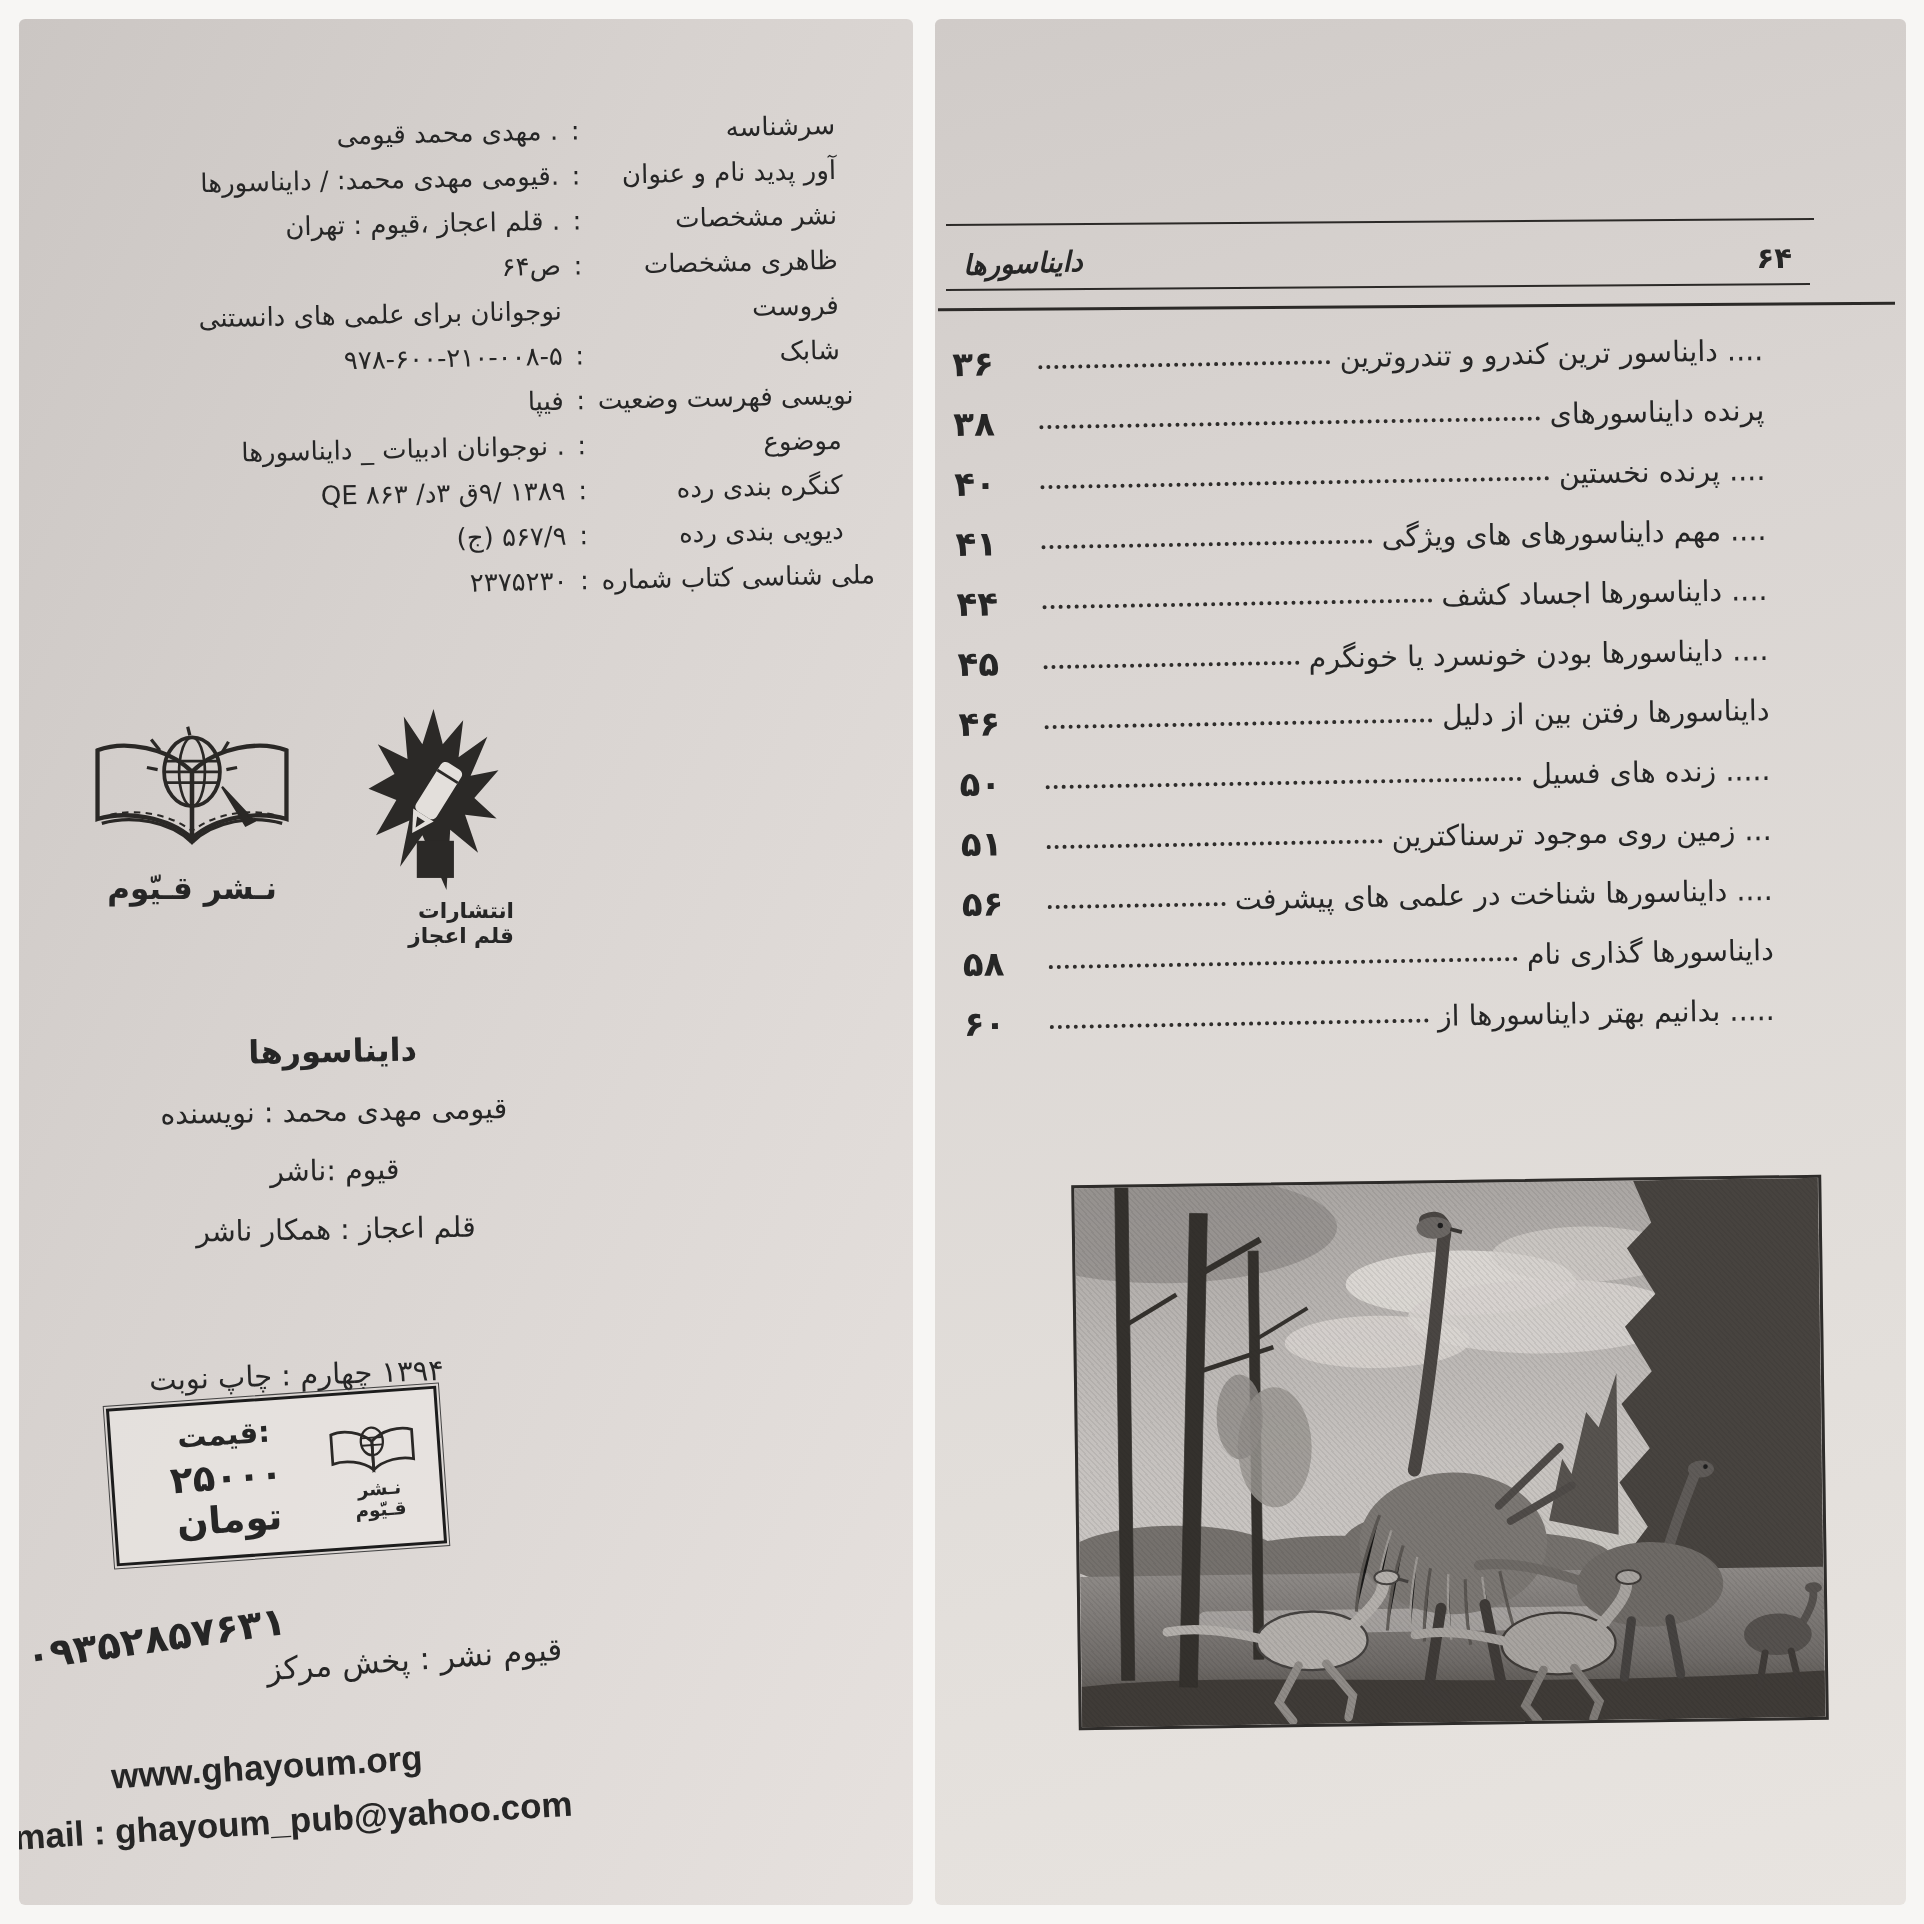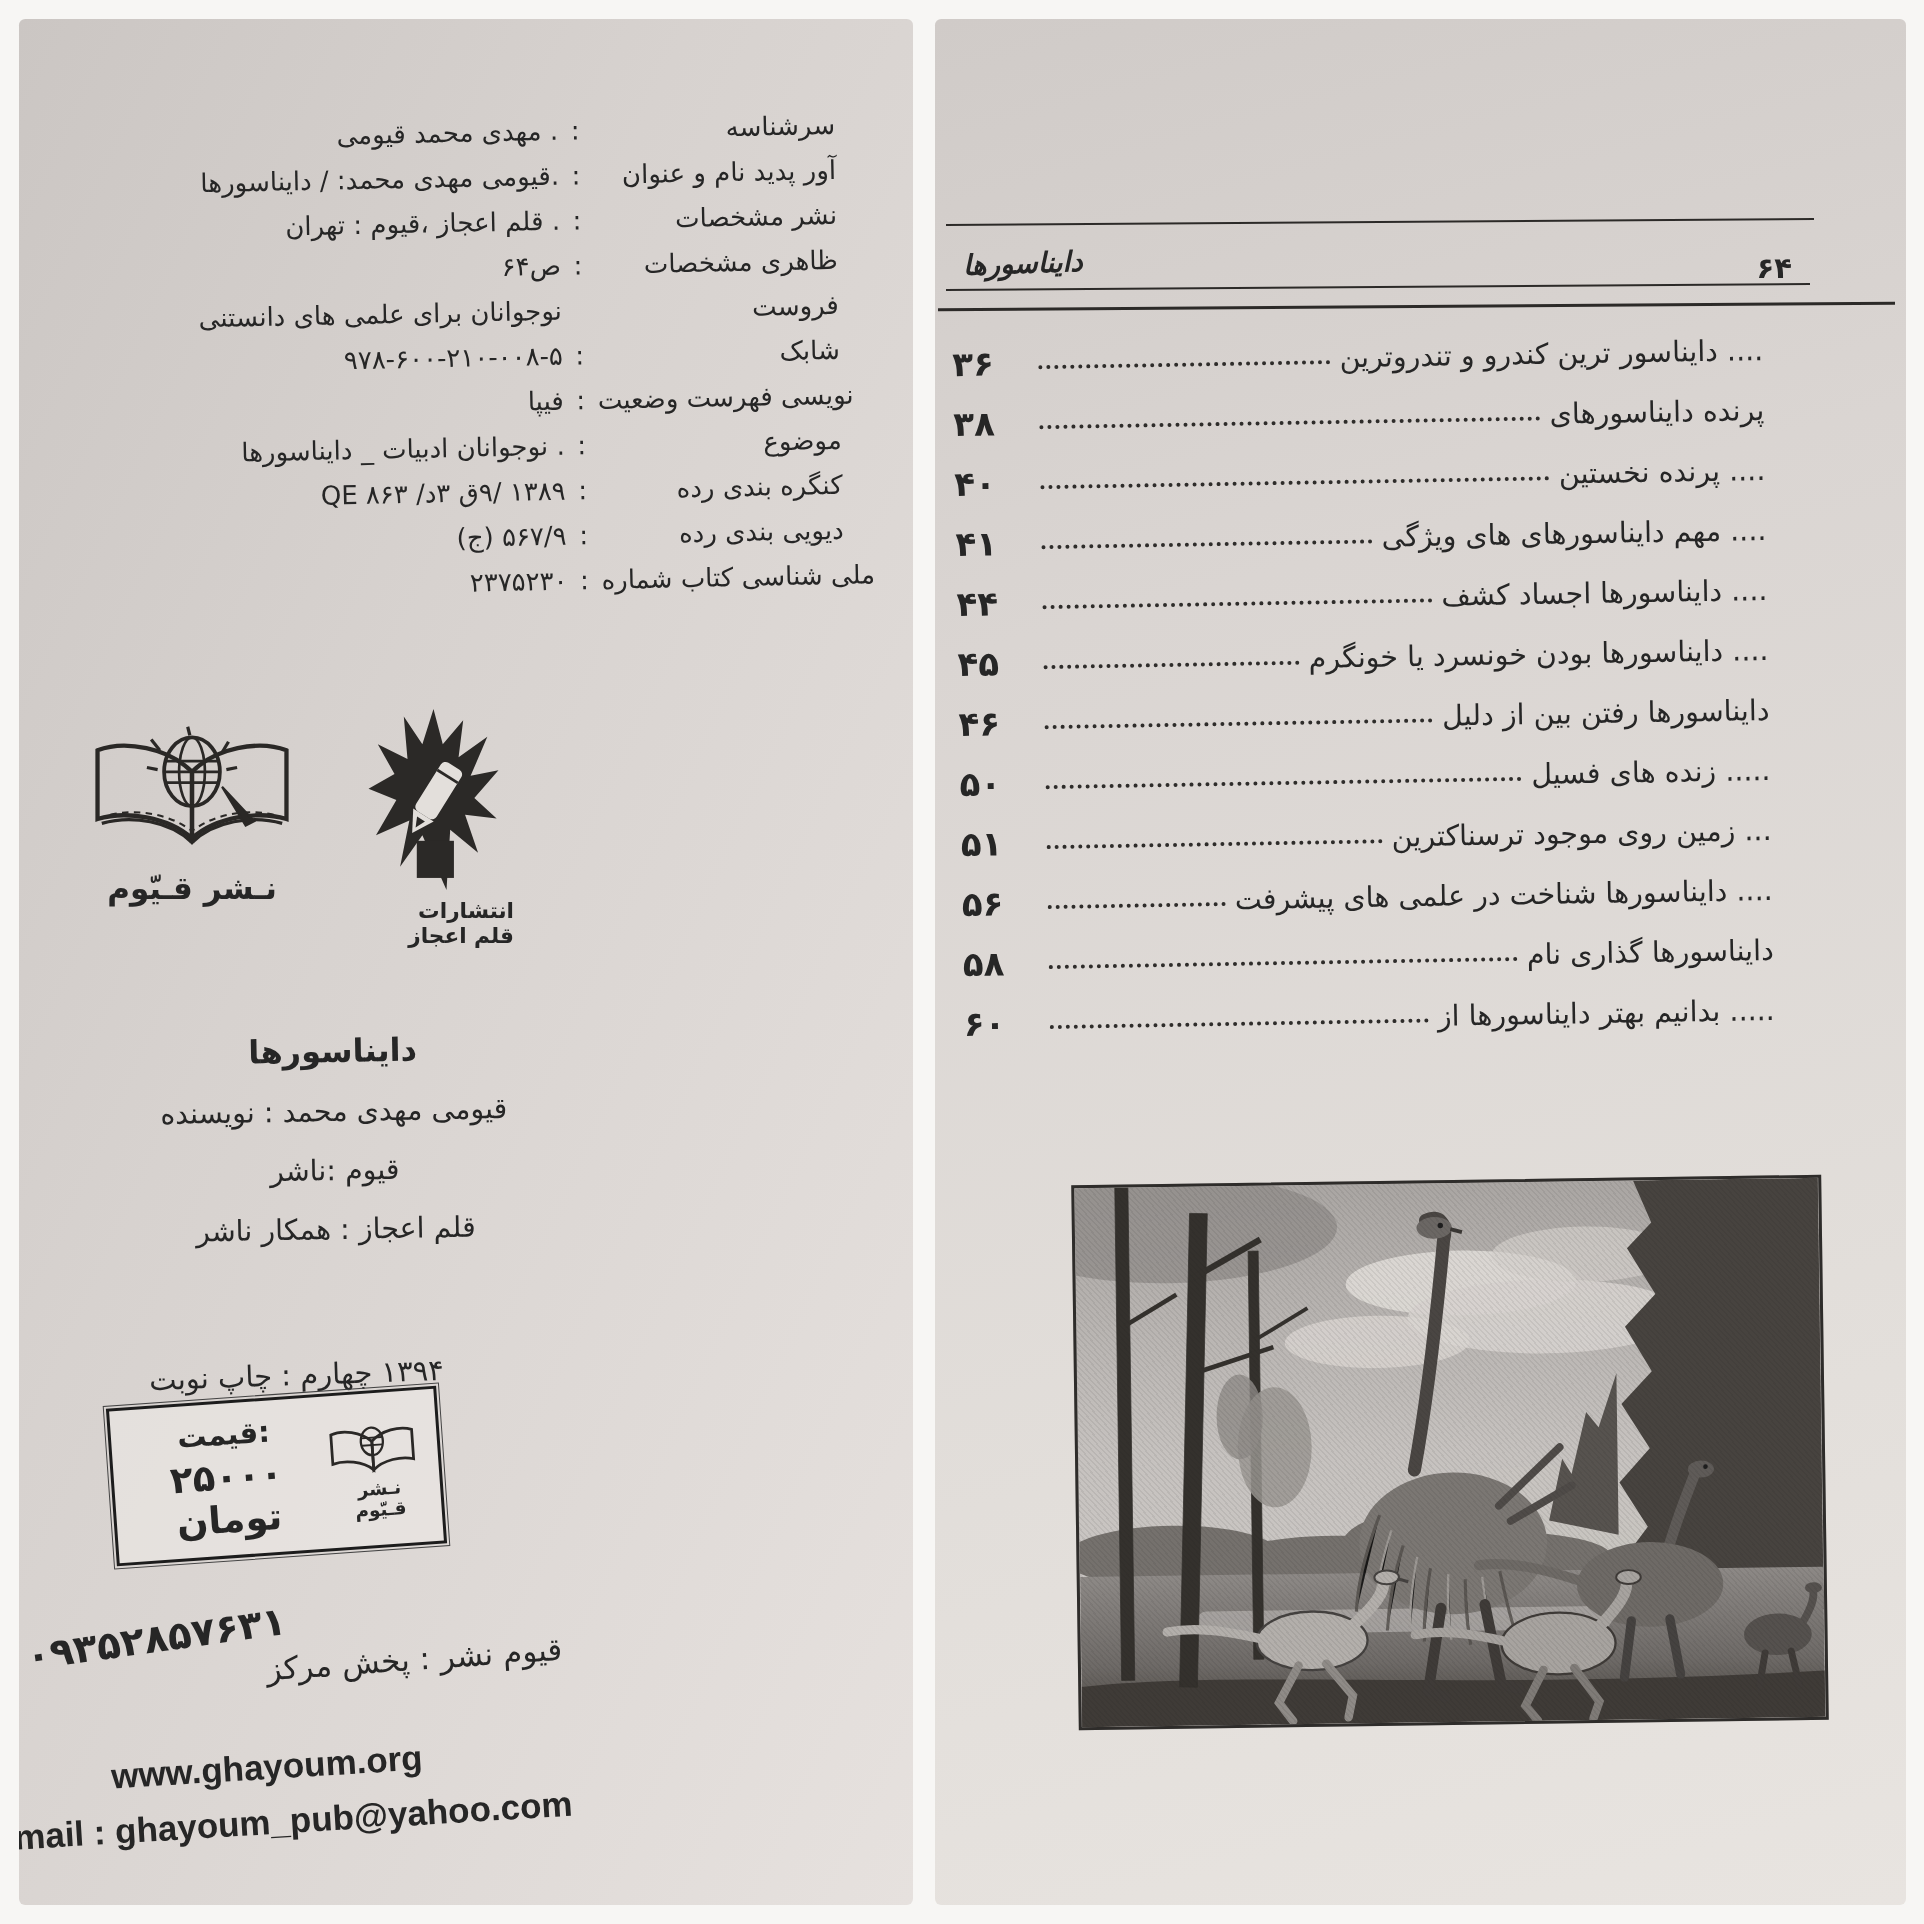--- a/index.html
+++ b/index.html
@@ -49,21 +49,21 @@
   .phone{position:absolute;left:6.2px;top:1597px;font-size:39px;font-weight:bold;transform:rotate(-8deg);letter-spacing:3.1px;}
   .dist{position:absolute;left:247px;top:1622px;font-size:31px;direction:ltr;transform:rotate(-4deg);}
   .web{position:absolute;left:92px;top:1728px;font-size:35px;font-weight:bold;transform:rotate(-3.5deg);font-family:"Liberation Sans",sans-serif;}
   .email{position:absolute;left:-17px;top:1782px;font-size:35px;font-weight:bold;transform:rotate(-3.5deg);font-family:"Liberation Sans",sans-serif;}
   
   .rule{position:absolute;background:#2c2a28;height:1.5px;}
   .rule1{top:202px;left:10.8px;right:92px;transform:rotate(-.4deg);}
   .rule2{top:267px;left:10.8px;right:96px;transform:rotate(-.4deg);}
   .rule3{top:286px;left:3.1px;right:10.8px;height:3.1px;transform:rotate(-.4deg);}
   .running-title{position:absolute;top:228px;left:28px;font-size:28px;font-weight:bold;font-style:italic;transform:rotate(-2deg);}
-  .folio{position:absolute;top:232px;right:114px;font-size:29px;font-weight:bold;}
+  .folio{position:absolute;top:222px;right:114px;font-size:29px;font-weight:bold;}
   
   .toc{position:absolute;left:23px;right:137px;top:308px;transform:rotate(-1deg);}
   .toc-row{display:flex;align-items:center;height:60px;}
   .toc-num{width:77px;font-size:34px;font-weight:bold;text-align:left;}
   .toc-leader{flex:1;height:0;border-bottom:4.6px dotted #2e2c2a;margin:0 9.2px;transform:translateY(4.6px);}
   .toc-title{font-size:28.5px;direction:ltr;white-space:nowrap;text-align:right;}
   
   .illus{
     position:absolute;left:140px;top:1161px;width:744px;height:539px;
     border:3.1px solid #2e2c2a;transform:rotate(-.8deg);overflow:hidden;background:#b9b5b2;

